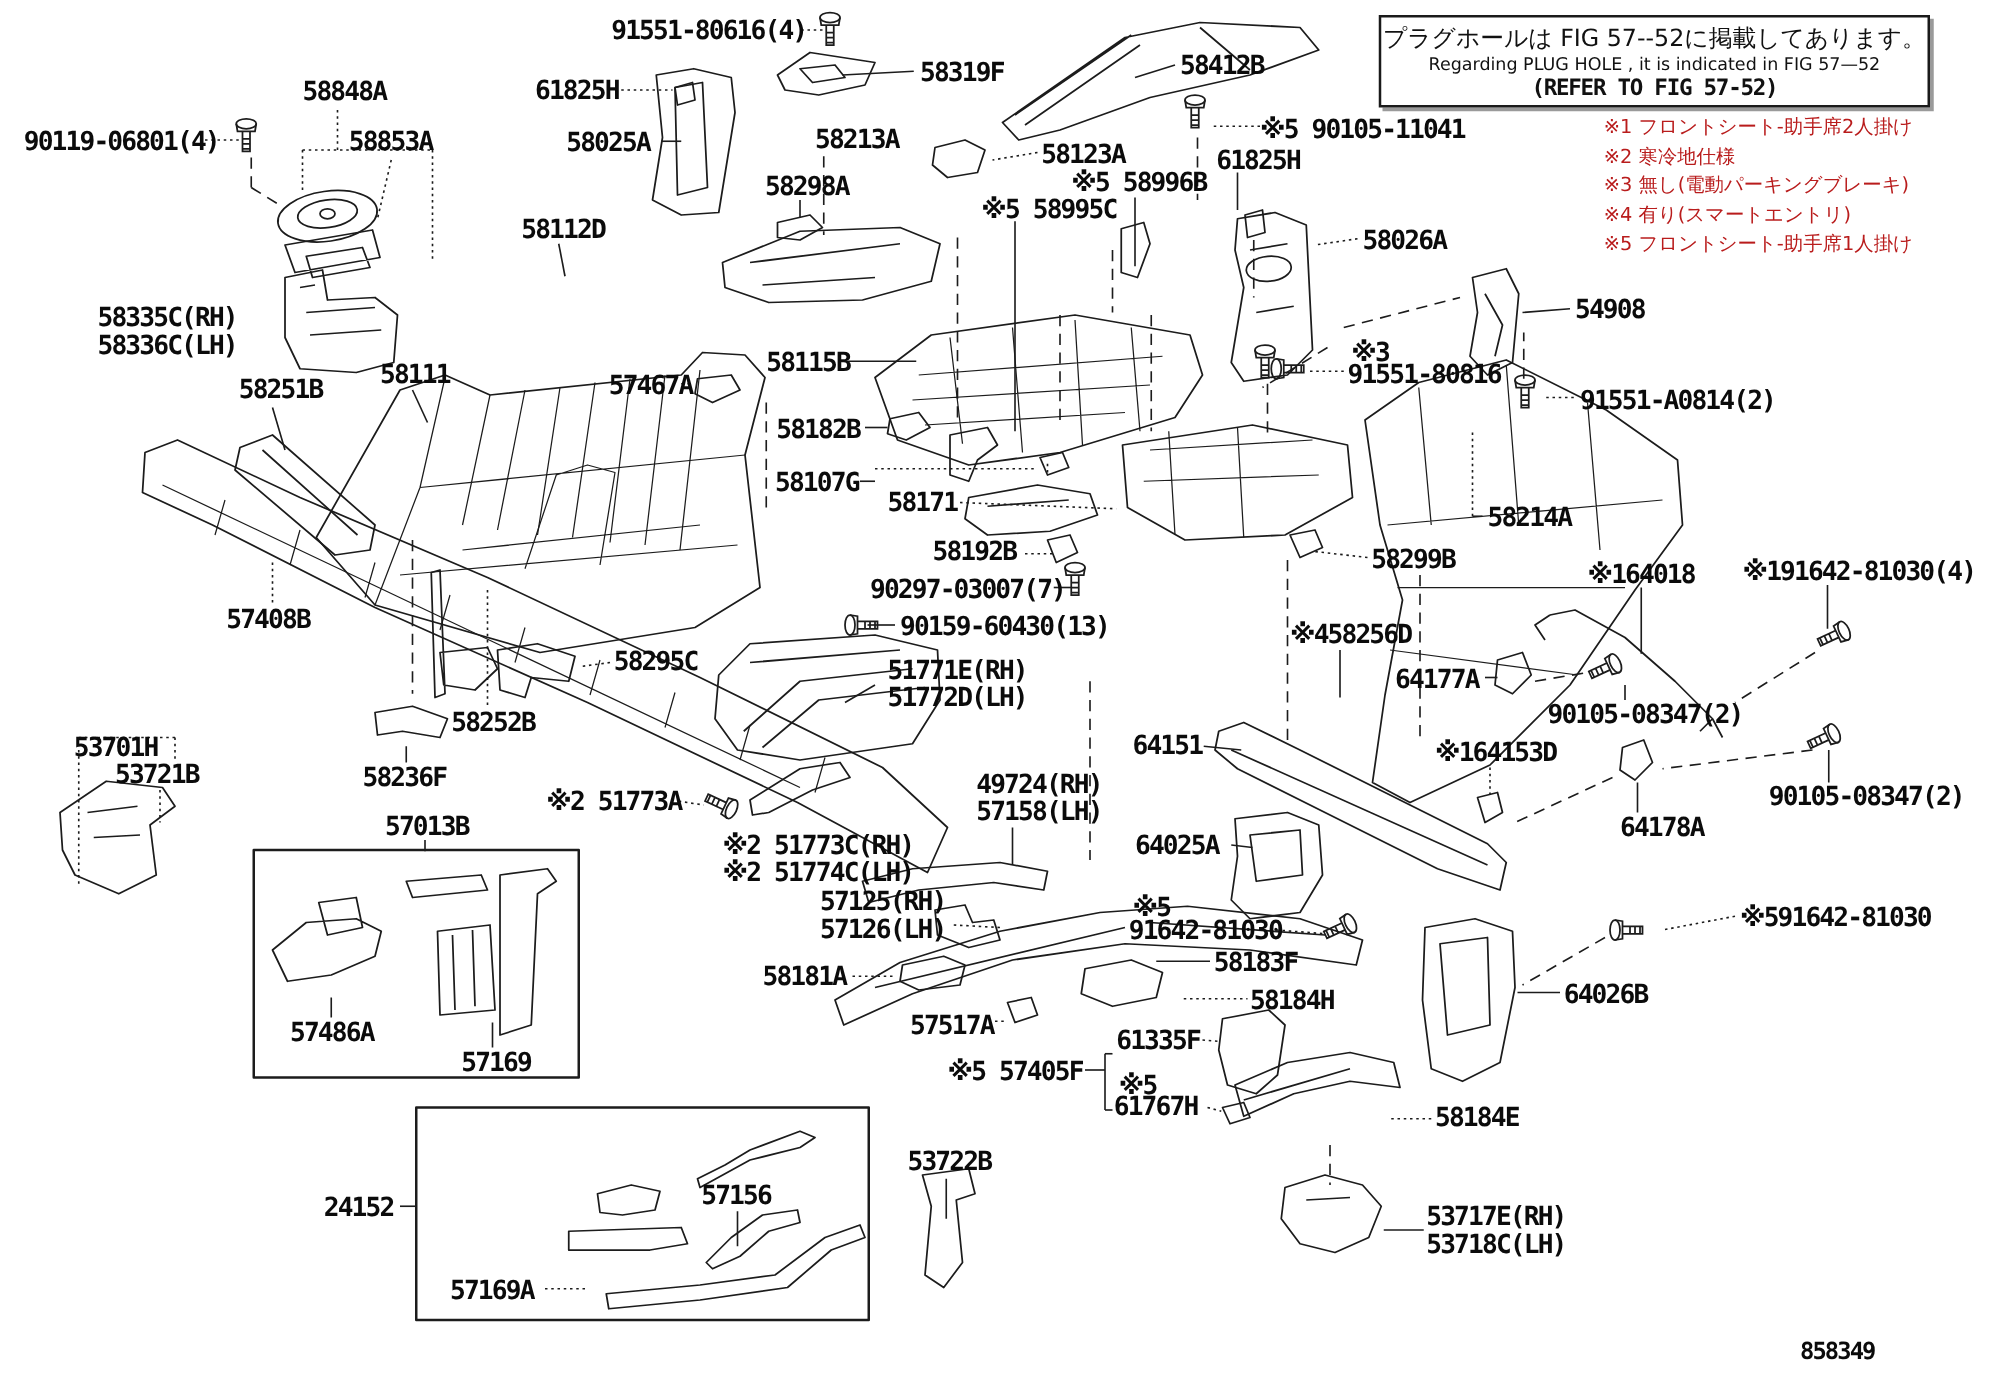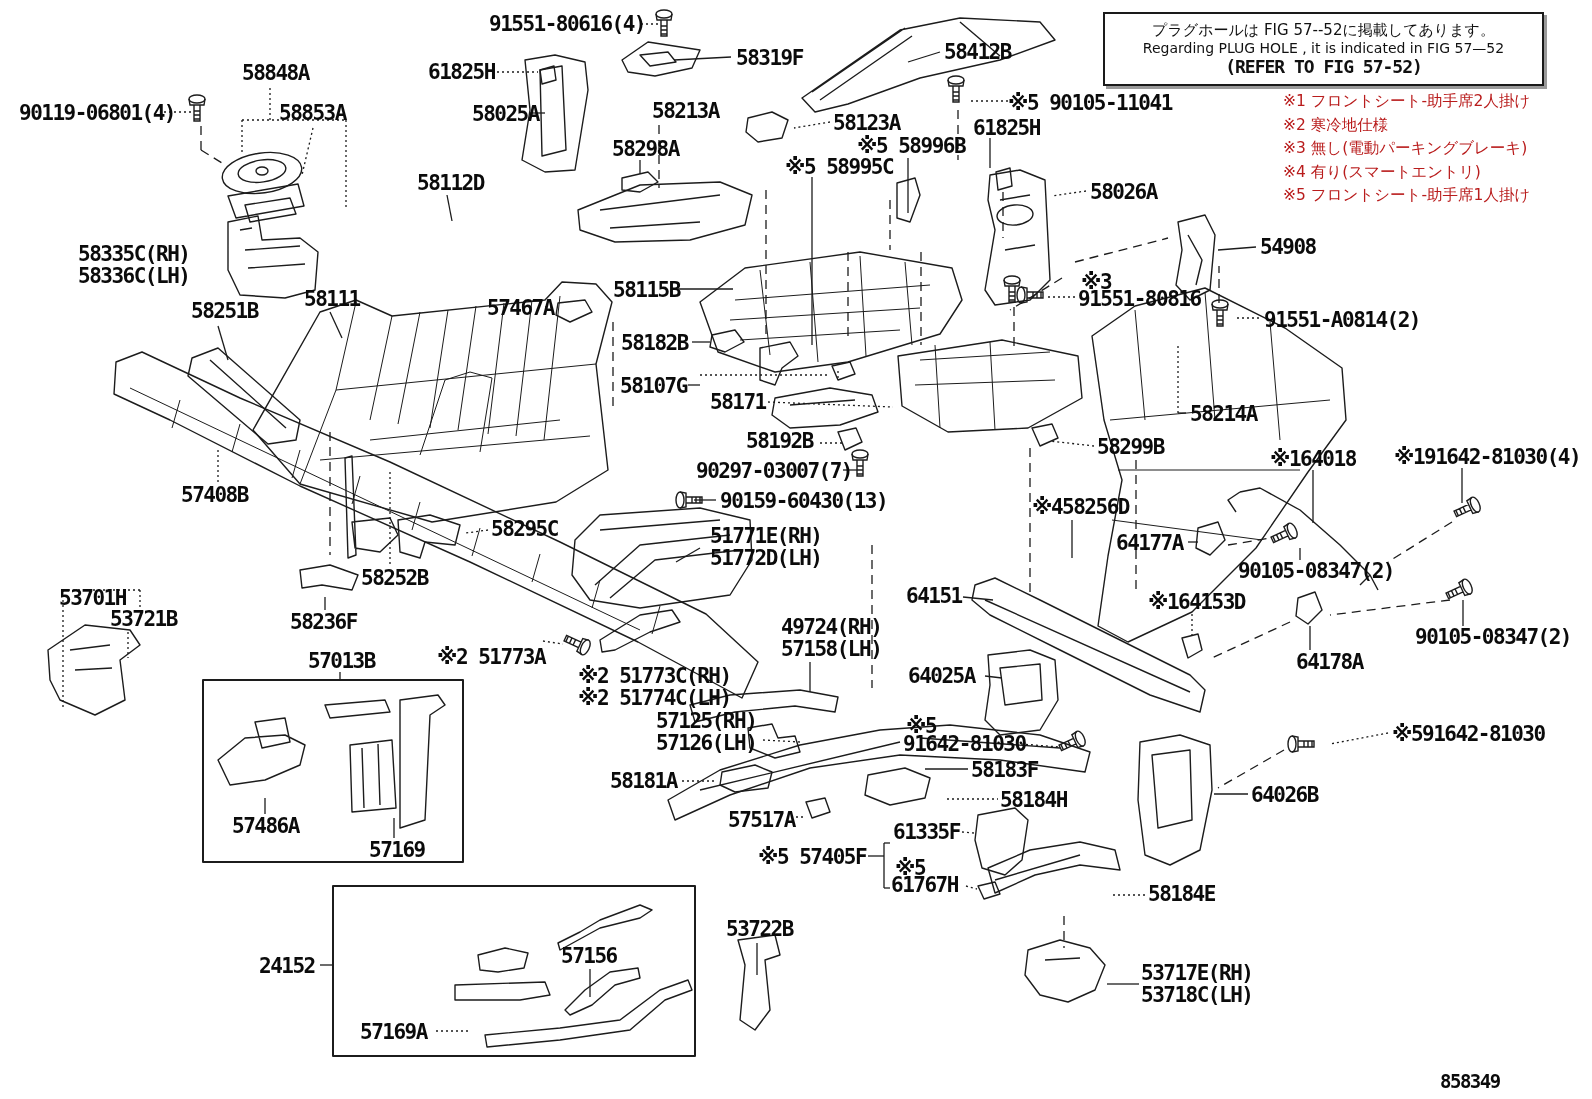--- a/index.html
+++ b/index.html
@@ -7,21 +7,21 @@
   #stage{position:relative;width:1592px;height:1099px;background:#fff;overflow:hidden;
          font-family:"DejaVu Sans Mono","DejaVu Sans",monospace;}
   #art{position:absolute;left:0;top:0;}
   .label{position:absolute;font-weight:bold;font-size:21px;line-height:1.0;
          letter-spacing:-1.5px;white-space:pre;color:#0b0b0b;cursor:default;}
   .label.small{font-size:19px;}
   #info-box{position:absolute;left:1103px;top:12px;width:437px;height:70px;
             border:2px solid #1a1a1a;box-shadow:3px 3px 0 #9a9a9a;background:#fff;
             display:flex;flex-direction:column;justify-content:center;align-items:center;
             font-family:"DejaVu Sans",sans-serif;color:#111;}
-  #info-box .jp{font-size:15px;letter-spacing:0px;}
+  #info-box .jp{font-size:19px;letter-spacing:0px;}
   #info-box .en{font-size:14px;}
   #info-box .refer{font-size:18px;font-weight:bold;font-family:"DejaVu Sans Mono",monospace;letter-spacing:-1px;}
   #notes{position:absolute;left:1283px;top:90px;font-family:"DejaVu Sans",sans-serif;
          font-size:15.5px;line-height:23.5px;color:#b91c1c;white-space:pre;}
 </style>
 </head>
 <body>
 
 <div id="stage">
 
@@ -268,21 +268,21 @@
   <div id="notes"><div>※1 フロントシート-助手席2人掛け</div><div>※2 寒冷地仕様</div><div>※3 無し(電動パーキングブレーキ)</div><div>※4 有り(スマートエントリ)</div><div>※5 フロントシート-助手席1人掛け</div></div>
 
   <div id="labels">
       <div class="label" style="left: 489px; top: 14px;">91551-80616(4)</div>
       <div class="label" style="left: 428px; top: 62px;">61825H</div>
       <div class="label" style="left: 736px; top: 48px;">58319F</div>
       <div class="label" style="left: 944px; top: 42px;">58412B</div>
       <div class="label" style="left: 242px; top: 63px;">58848A</div>
       <div class="label" style="left: 279px; top: 103px;">58853A</div>
       <div class="label" style="left: 19px; top: 103px;">90119-06801(4)</div>
-      <div class="label" style="left: 472px; top: 104px;">58025A</div>
+      <div class="label" style="left: 453px; top: 104px;">58025A</div>
       <div class="label" style="left: 652px; top: 101px;">58213A</div>
       <div class="label" style="left: 833px; top: 113px;">58123A</div>
       <div class="label" style="left: 1008px; top: 93px;">※5 90105-11041</div>
       <div class="label" style="left: 973px; top: 118px;">61825H</div>
       <div class="label" style="left: 857px; top: 136px;">※5 58996B</div>
       <div class="label" style="left: 785px; top: 157px;">※5 58995C</div>
       <div class="label" style="left: 612px; top: 139px;">58298A</div>
       <div class="label" style="left: 417px; top: 173px;">58112D</div>
       <div class="label" style="left: 1090px; top: 182px;">58026A</div>
       <div class="label" style="left: 78px; top: 244px;">58335C(RH)</div>
@@ -306,26 +306,26 @@
       <div class="label" style="left: 1394px; top: 447px;">※191642-81030(4)</div>
       <div class="label" style="left: 720px; top: 491px;">90159-60430(13)</div>
       <div class="label" style="left: 1032px; top: 497px;">※458256D</div>
       <div class="label" style="left: 181px; top: 485px;">57408B</div>
       <div class="label" style="left: 491px; top: 519px;">58295C</div>
       <div class="label" style="left: 710px; top: 526px;">51771E(RH)</div>
       <div class="label" style="left: 710px; top: 548px;">51772D(LH)</div>
       <div class="label" style="left: 1116px; top: 533px;">64177A</div>
       <div class="label" style="left: 1238px; top: 561px;">90105-08347(2)</div>
       <div class="label" style="left: 59px; top: 588px;">53701H</div>
-      <div class="label" style="left: 110px; top: 609px;">53721B</div>
+      <div class="label" style="left: 92px; top: 609px;">53721B</div>
       <div class="label" style="left: 906px; top: 586px;">64151</div>
       <div class="label" style="left: 1148px; top: 592px;">※164153D</div>
       <div class="label" style="left: 361px; top: 568px;">58252B</div>
       <div class="label" style="left: 290px; top: 612px;">58236F</div>
-      <div class="label" style="left: 437px; top: 631px; margin-top: 16px;">※2 51773A</div>
+      <div class="label" style="left: 437px; top: 631px;">※2 51773A</div>
       <div class="label" style="left: 1296px; top: 652px;">64178A</div>
       <div class="label" style="left: 1415px; top: 627px;">90105-08347(2)</div>
       <div class="label" style="left: 308px; top: 651px;">57013B</div>
       <div class="label" style="left: 781px; top: 617px;">49724(RH)</div>
       <div class="label" style="left: 781px; top: 639px;">57158(LH)</div>
       <div class="label" style="left: 578px; top: 666px;">※2 51773C(RH)</div>
       <div class="label" style="left: 578px; top: 688px;">※2 51774C(LH)</div>
       <div class="label" style="left: 908px; top: 666px;">64025A</div>
       <div class="label" style="left: 656px; top: 711px;">57125(RH)</div>
       <div class="label" style="left: 656px; top: 733px;">57126(LH)</div>

